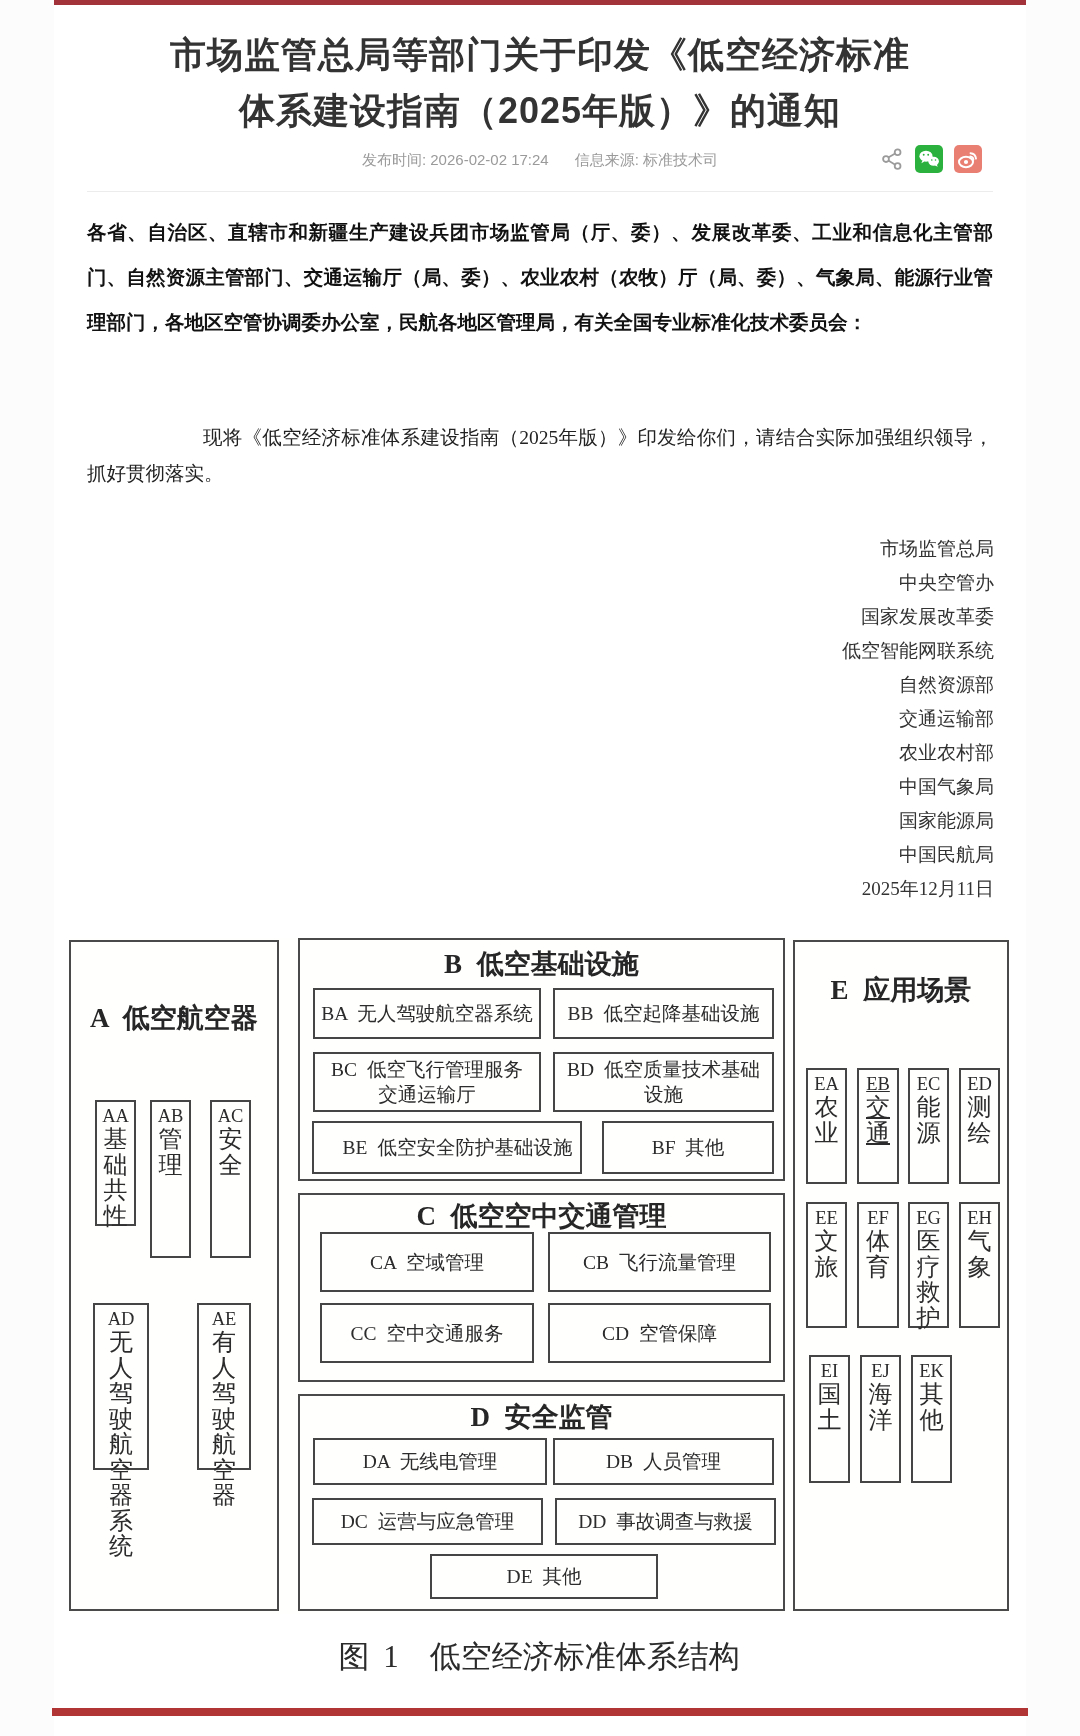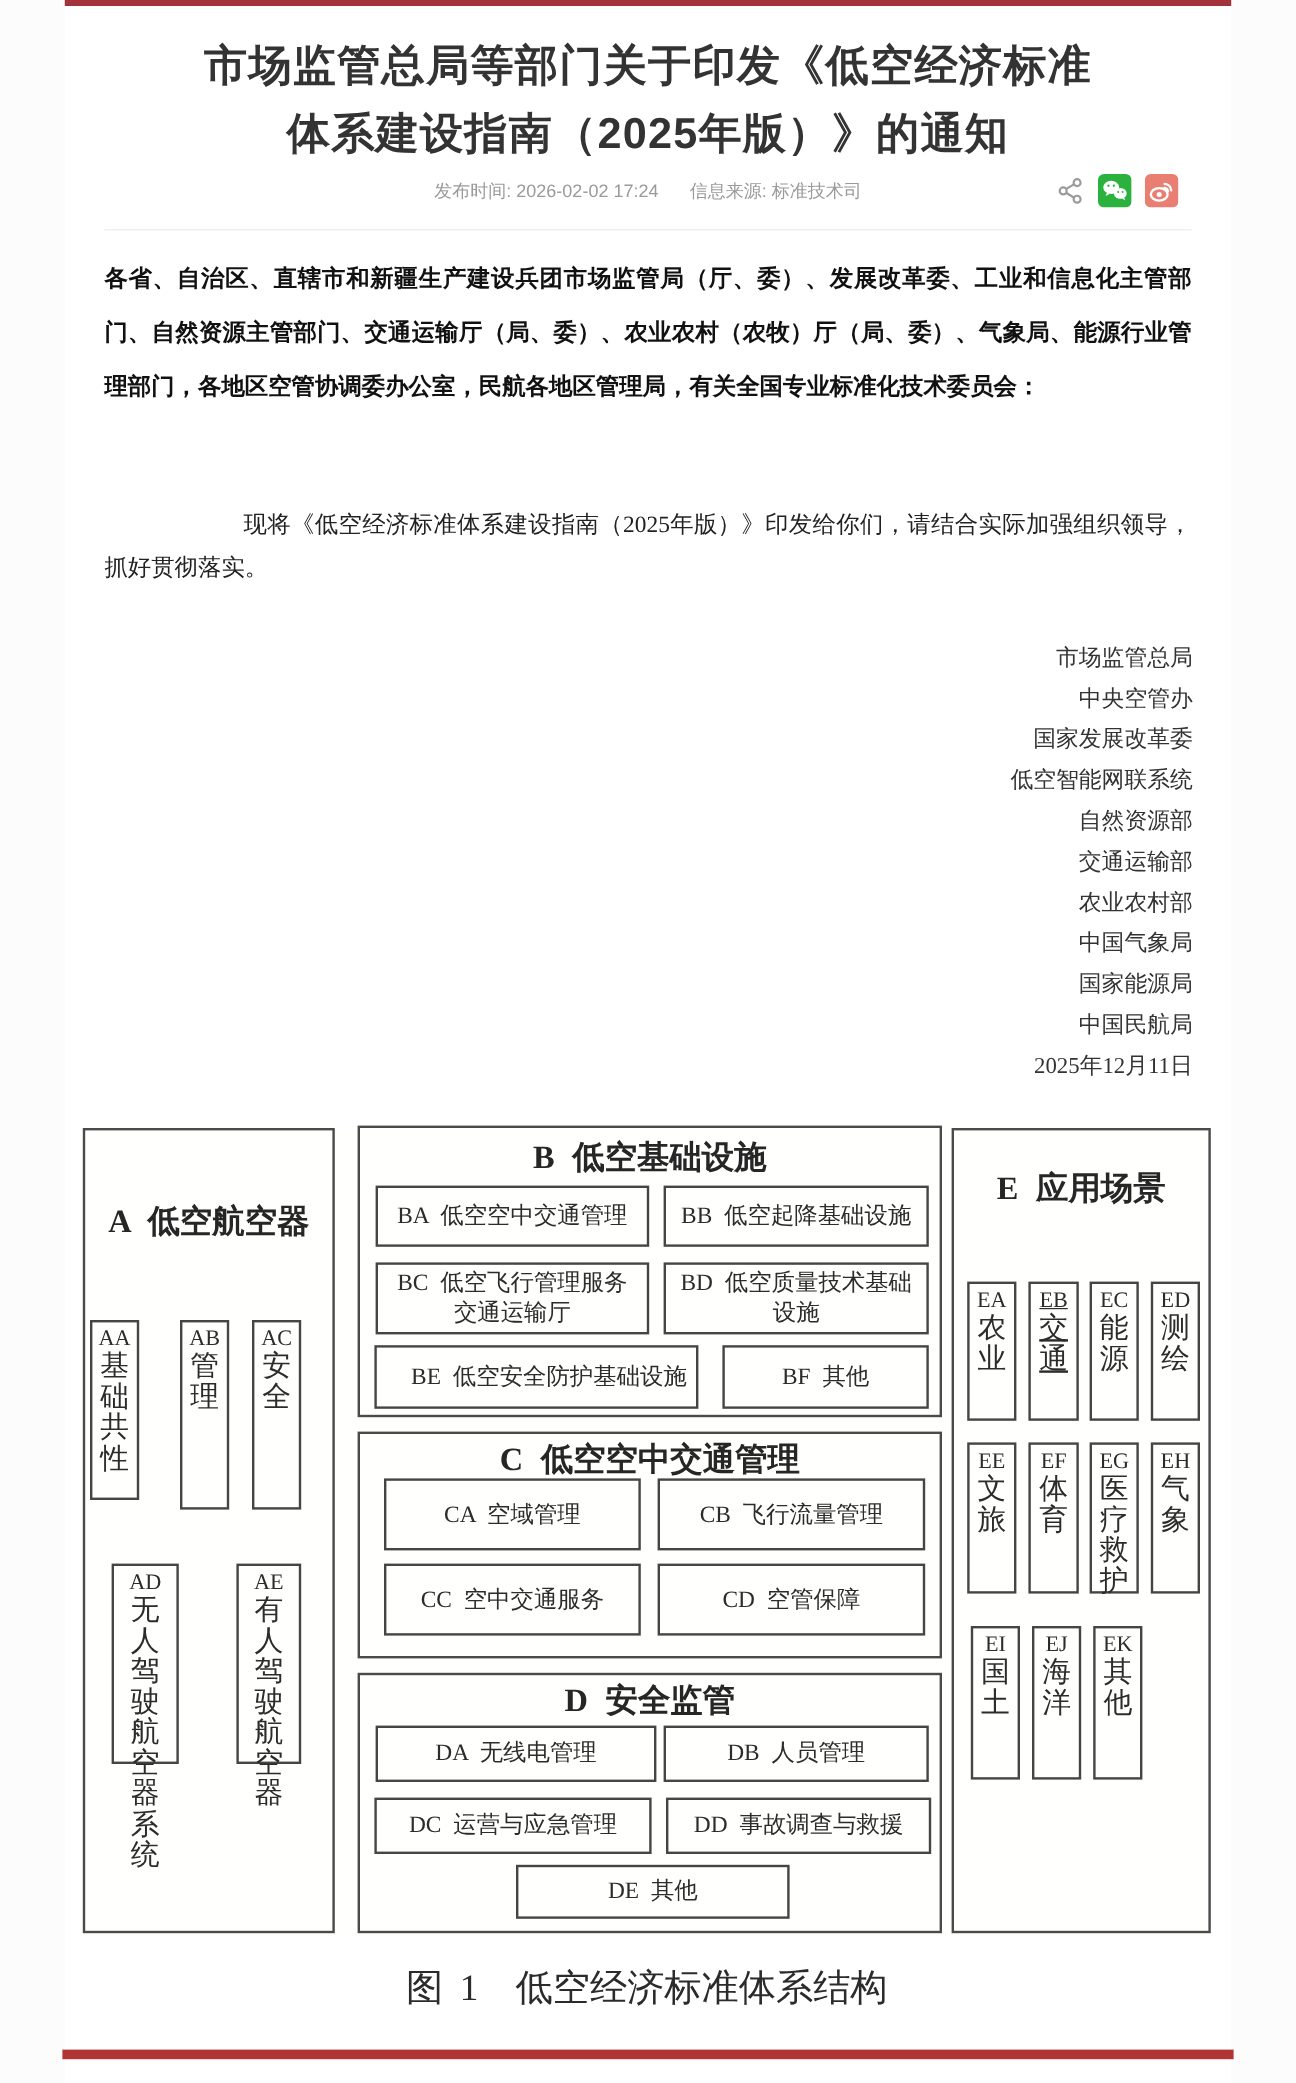--- a/index.html
+++ b/index.html
@@ -105,21 +105,21 @@
     <div>中国气象局</div>
     <div>国家能源局</div>
     <div>中国民航局</div>
     <div>2025年12月11日</div>
   </div>
 
   <div class="figure">
 
     <div class="obox" style="left:0;top:2px;width:210px;height:671px;">
       <div class="sec-title" style="top:58px;">A 低空航空器</div>
-      <div class="vbox" style="left:4px;top:158px;width:41px;height:150px;">
+      <div class="vbox" style="left:24px;top:158px;width:41px;height:126px;">
         <span class="vcode">AA</span>
         <span class="vtext">基础共性</span>
       </div>
       <div class="vbox" style="left:79px;top:158px;width:41px;height:158px;">
         <span class="vcode">AB</span>
         <span class="vtext">管理</span>
       </div>
       <div class="vbox" style="left:139px;top:158px;width:41px;height:158px;">
         <span class="vcode">AC</span>
         <span class="vtext">安全</span>
@@ -129,21 +129,21 @@
         <span class="vtext w2">无人驾驶航空器系统</span>
       </div>
       <div class="vbox" style="left:126px;top:361px;width:54px;height:167px;">
         <span class="vcode">AE</span>
         <span class="vtext w2">有人驾驶航空器</span>
       </div>
     </div>
 
     <div class="obox" style="left:229px;top:0;width:487px;height:243px;">
       <div class="sec-title" style="top:6px;">B 低空基础设施</div>
-      <div class="ibox" style="left:13px;top:48px;width:228px;height:51px;">BA 低空空中交通管理</div>
+      <div class="ibox" style="left:13px;top:48px;width:228px;height:51px;">BA 无人驾驶航空器系统</div>
       <div class="ibox" style="left:253px;top:48px;width:221px;height:51px;">BB 低空起降基础设施</div>
       <div class="ibox" style="left:13px;top:112px;width:228px;height:60px;">BC 低空飞行管理服务
 交通运输厅</div>
       <div class="ibox" style="left:253px;top:112px;width:221px;height:60px;">BD 低空质量技术基础
 设施</div>
       <div class="ibox" style="left:12px;top:181px;width:270px;height:53px;padding-left:21px;">BE 低空安全防护基础设施</div>
       <div class="ibox" style="left:302px;top:181px;width:172px;height:53px;">BF 其他</div>
     </div>
 
     <div class="obox" style="left:229px;top:255px;width:487px;height:189px;">

